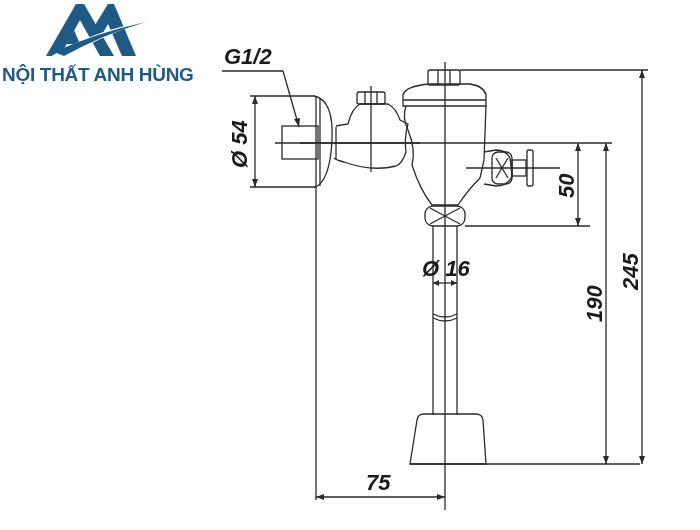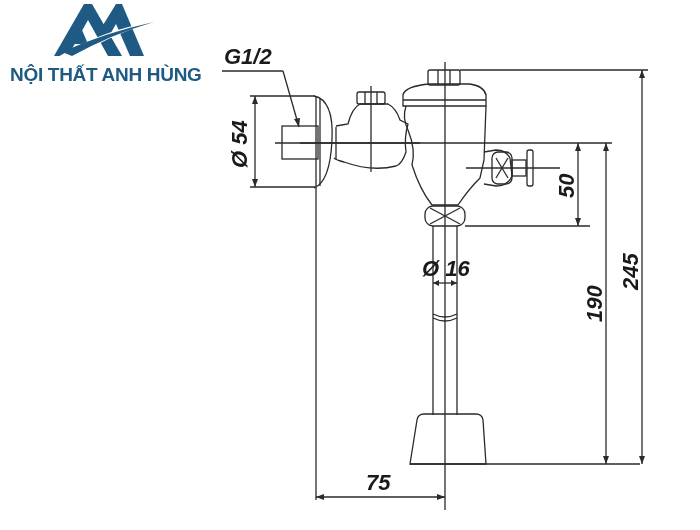--- a/index.html
+++ b/index.html
@@ -1,17 +1,17 @@
 <!DOCTYPE html>
 <html><head>
 <meta charset="utf-8">
 <style>
   html, body { margin:0; padding:0; background:#ffffff; }
   body { width:700px; height:530px; position:relative; overflow:hidden; font-family:"Liberation Sans", sans-serif; }
-  #logo { position:absolute; left:12px; top:0; width:210px; height:95px; }
+  #logo { position:absolute; left:4px; top:0; width:210px; height:95px; }
   #logo-text { position:absolute; left:-2px; top:64px; font-family:"Liberation Sans", sans-serif; font-weight:bold; font-size:19px; color:#1e5a84; letter-spacing:-0.3px; white-space:nowrap; }
   svg#drawing { position:absolute; left:0; top:0; }
   .dim-label { font-family:"Liberation Sans", sans-serif; font-weight:bold; font-style:italic; fill:#1a1a1a; }
 </style>
 </head>
 <body>
 
 <div id="logo">
   <svg width="160" height="64" viewBox="0 0 160 64" style="position:absolute;left:0;top:0">
 

